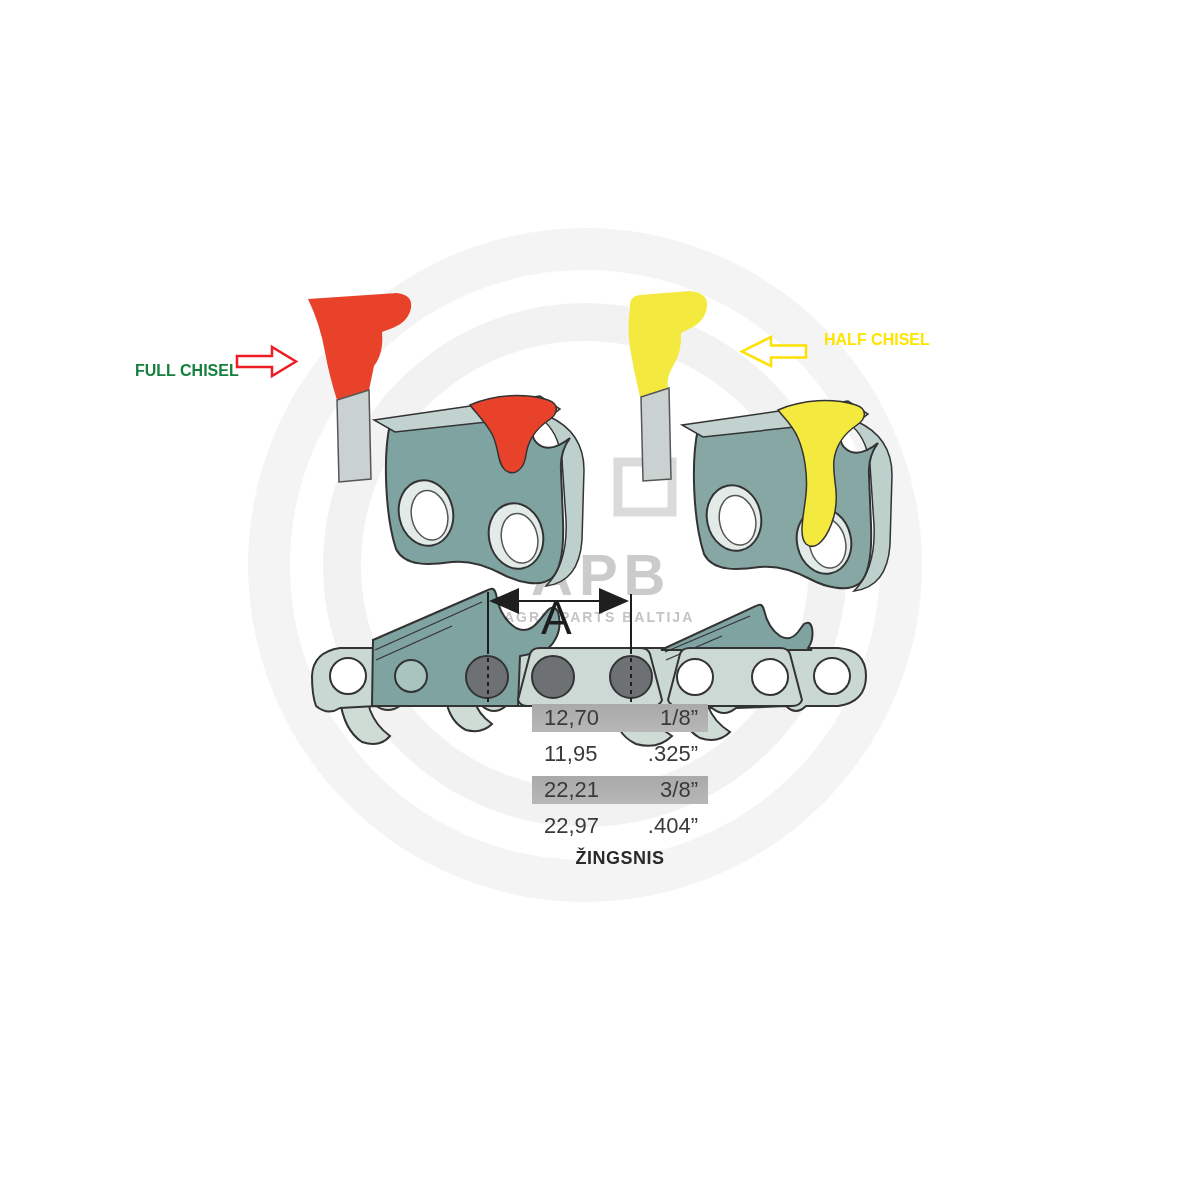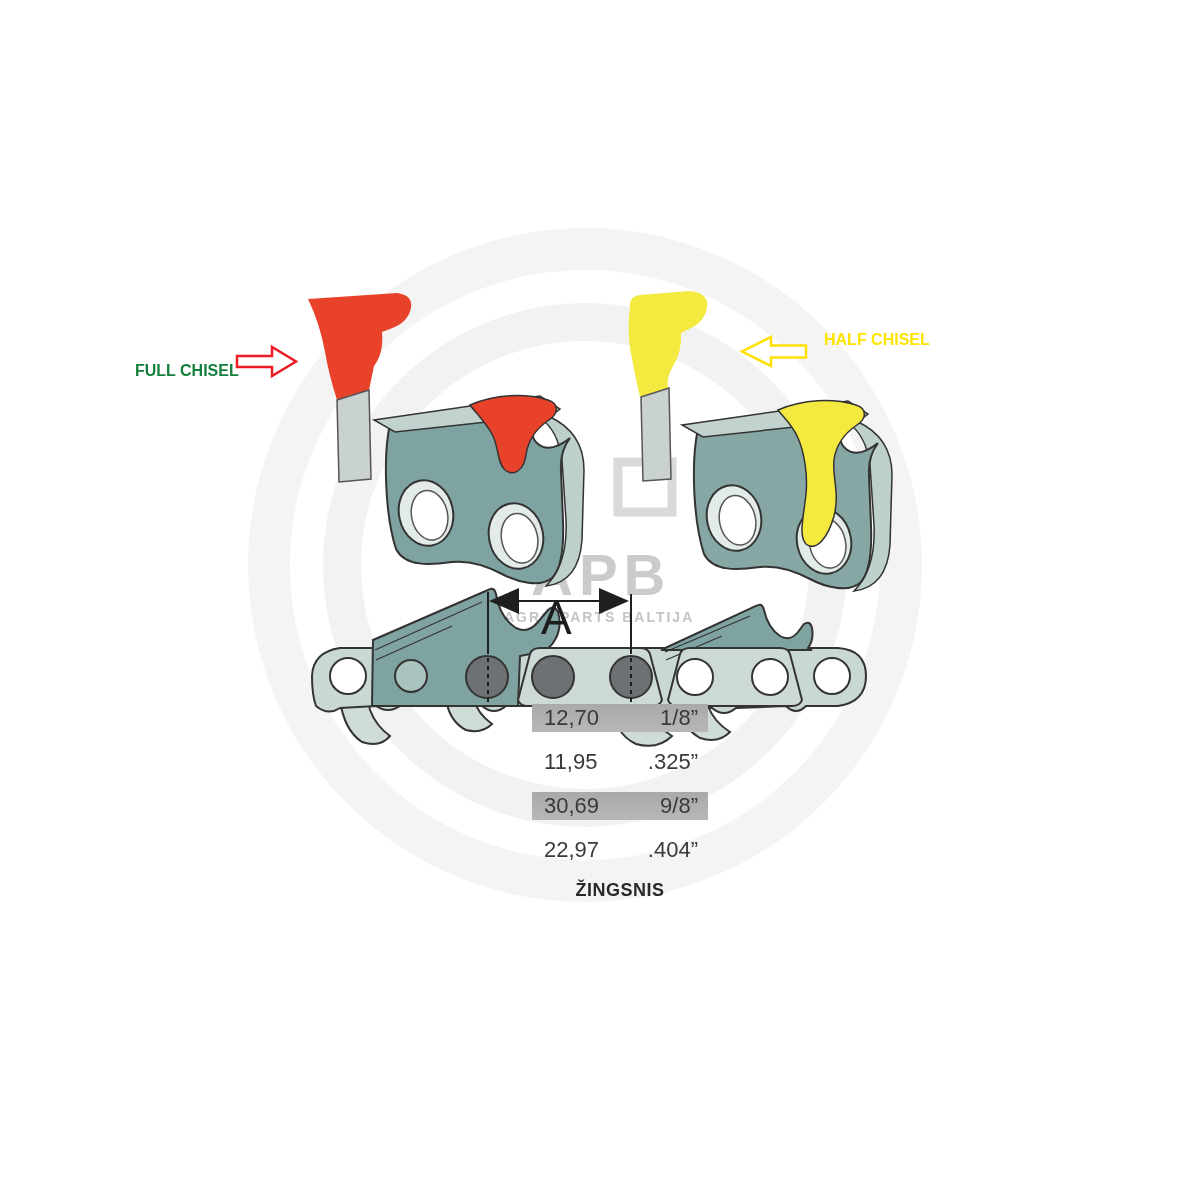--- a/index.html
+++ b/index.html
@@ -17,21 +17,21 @@
   .half-lbl{left:824px;top:332px;color:#ffe400;}
   
   .dimA{left:541px;top:595px;font-size:46px;font-weight:500;color:#1c1c1c;line-height:1;}
   
   .tbl{left:532px;top:704px;width:176px;}
   .thead{padding-left:8px;color:#2d2d2d;white-space:nowrap;height:44px;}
   .thead .big{font-size:36px;font-weight:500;}
   .thead .small{font-size:26px;font-weight:400;}
   .trow{height:28px;display:flex;align-items:center;font-size:22px;color:#3a3a3a;
         justify-content:space-between;padding:0 10px 0 12px;box-sizing:border-box;
-        margin-bottom:16px;}
+        margin-bottom:8px;}
   .trow.hl{background:#b1b1b1;background:linear-gradient(180deg,#a9a9a9,#b7b7b7);}
   .caption{text-align:center;font-size:18px;font-weight:700;
            color:#2a2a2a;letter-spacing:0.5px;}
   svg{position:absolute;left:0;top:0;}
 </style>
 </head>
 <body>
 
 <div class="abs wm-abbr">APB</div>
 <div class="abs wm-name">AGRO PARTS BALTIJA</div>
@@ -189,21 +189,21 @@
 <div class="abs tbl">
   <div class="trow hl">
     <span>12,70</span>
     <span>1/8”</span>
   </div>
   <div class="trow">
     <span>11,95</span>
     <span>.325”</span>
   </div>
   <div class="trow hl">
-    <span>30,69</span>
-    <span>9/8”</span>
+    <span>22,21</span>
+    <span>3/8”</span>
   </div>
   <div class="trow">
     <span>22,97</span>
     <span>.404”</span>
   </div>
   <div class="caption">ŽINGSNIS</div>
 </div>
 
 </body></html>

